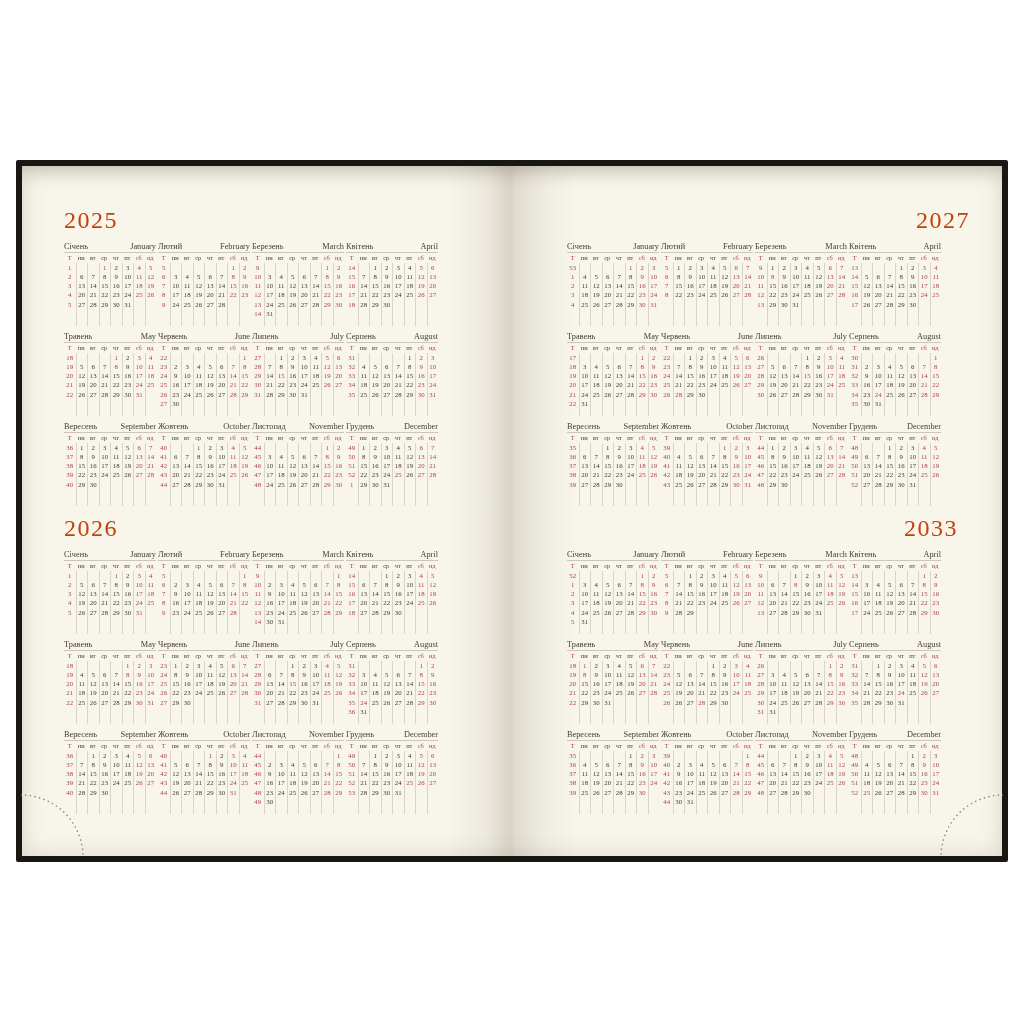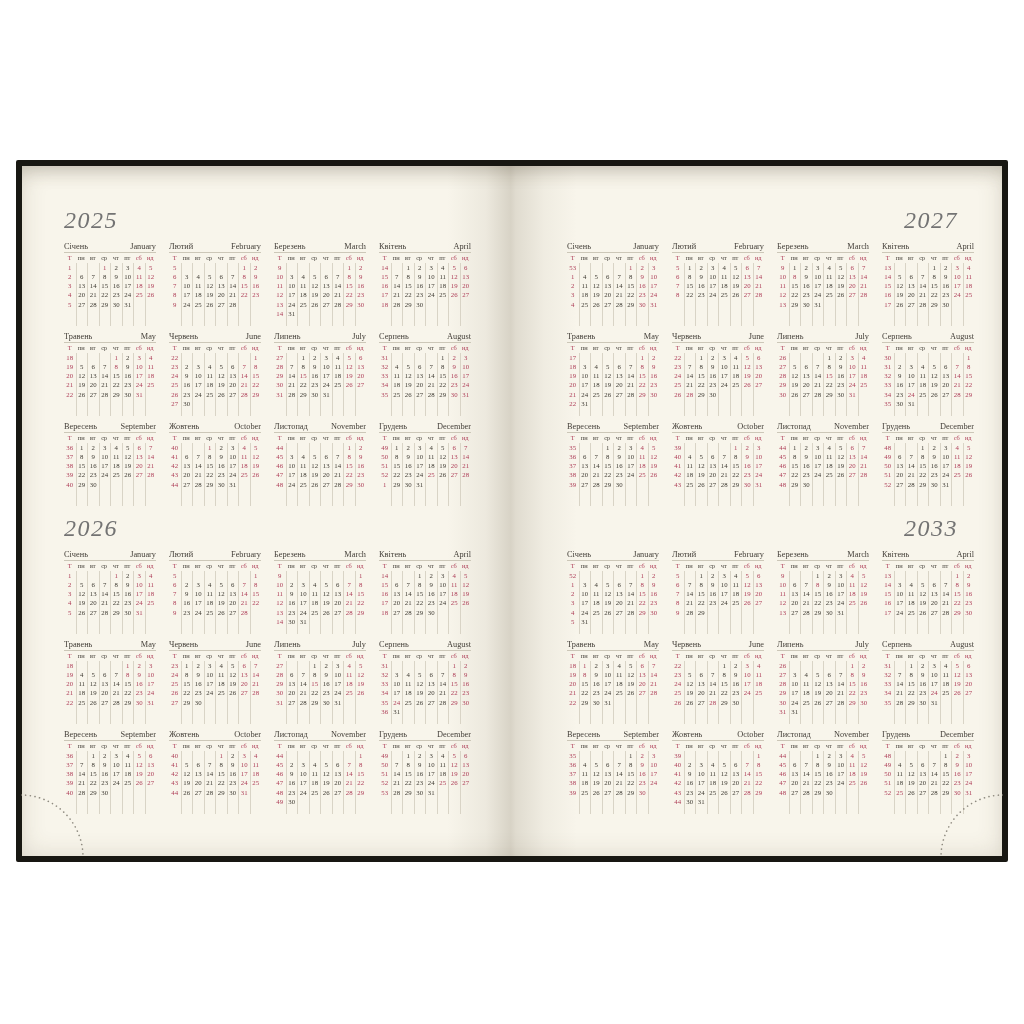--- a/index.html
+++ b/index.html
@@ -21,27 +21,27 @@
     position:absolute;left:16px;top:160px;width:980px;height:690px;
     border:6px solid var(--c-cover);border-radius:2px;background:var(--c-page);
     box-shadow:inset 0 0 24px rgba(80,70,45,0.16), inset 0 16px 20px -14px rgba(80,70,45,0.28);
   }
   .spine{
     position:absolute;left:425px;top:0;width:130px;height:100%;pointer-events:none;
     background:linear-gradient(90deg, rgba(86,74,50,0) 0%, rgba(86,74,50,0.07) 30%,
       rgba(86,74,50,0.20) 49%, rgba(86,74,50,0.15) 53%, rgba(86,74,50,0.05) 75%, rgba(86,74,50,0) 100%);
   }
   .year-label{
-    position:absolute;font-size:24px;letter-spacing:1.5px;color:#737373;line-height:24px;font-style:italic;
+    position:absolute;font-size:24px;letter-spacing:1.5px;color:#c2410c;line-height:24px;
   }
   #label-l0{left:42px;top:42px;} #label-l1{left:42px;top:350px;text-align:center;}
-  #label-r0{right:44px;top:42px;text-align:center;} #label-r1{right:44px;top:350px;}
+  #label-r0{right:32px;top:42px;text-align:center;} #label-r1{right:44px;top:350px;}
   .months{
     position:absolute;width:388px;display:grid;
-    grid-template-columns:repeat(4,92px);gap:6px 13px;grid-auto-rows:84px;
+    grid-template-columns:repeat(4,92px);gap:6px 2px;grid-auto-rows:84px;
   }
   #months-l0{left:42px;top:76px;} #months-l1{left:42px;top:384px;}
   #months-r0{left:545px;top:76px;} #months-r1{left:545px;top:384px;}
   .month{
     display:grid;grid-template-columns:repeat(8,1fr);
     grid-template-rows:11px 9.5px repeat(6,9.3px) minmax(0,1fr);
   }
   .m-title{
     grid-column:1/-1;display:flex;justify-content:space-between;align-items:flex-end;
     font-size:8.3px;line-height:10px;color:var(--c-title);

